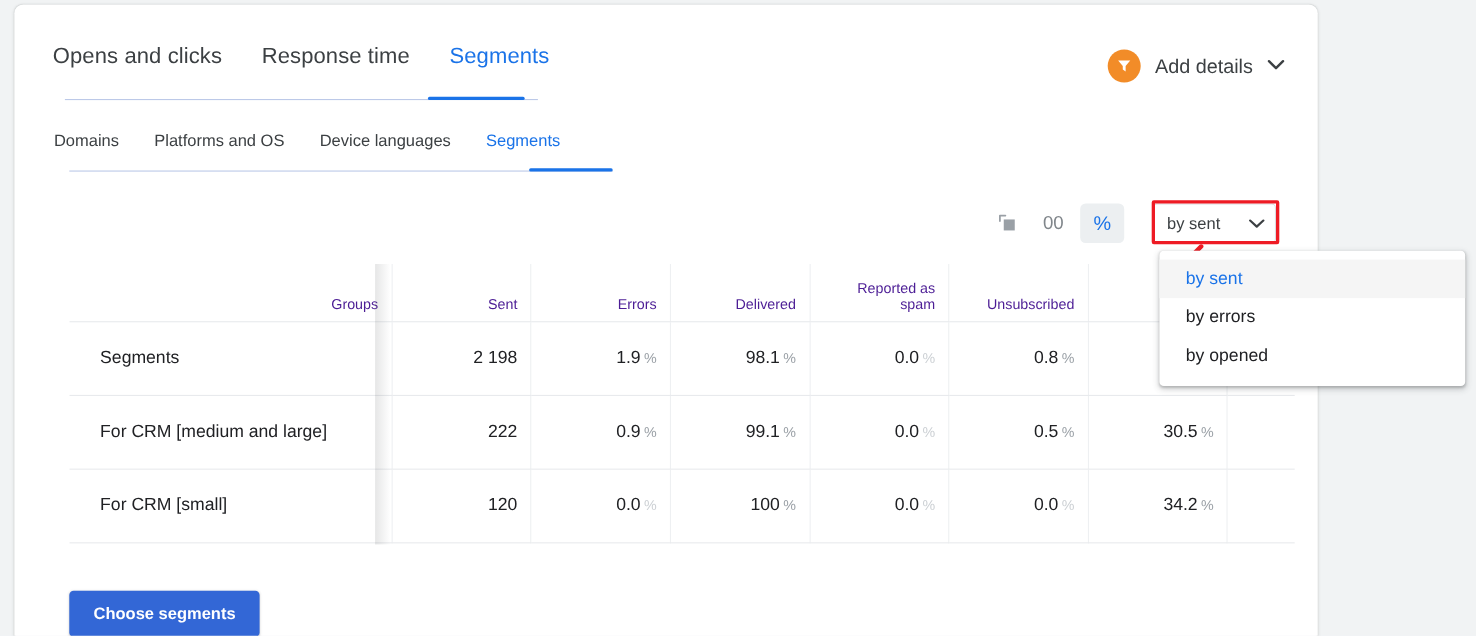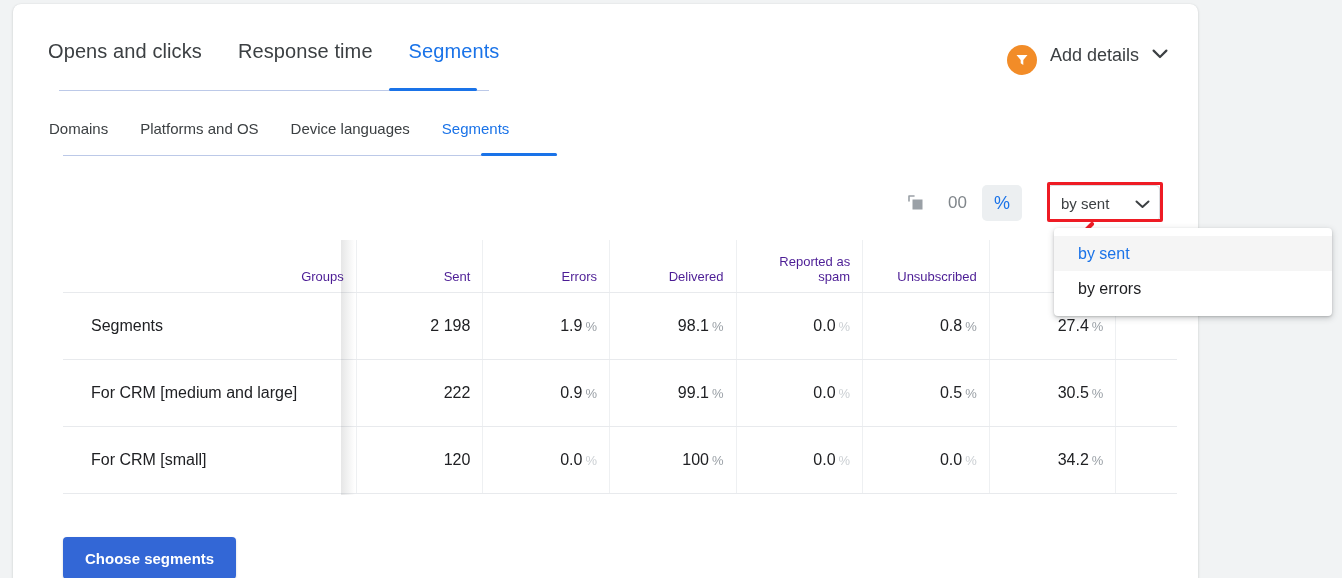--- a/index.html
+++ b/index.html
@@ -38,21 +38,21 @@
     width: 430px; height: 1px; background: #bcc9e8;
   }
   .top-tabs-active-bar {
     position: absolute; left: 376px; top: 84px;
     width: 88px; height: 3px; background: #1a73e8; border-radius: 2px;
   }
 
   
   .add-details {
     position: absolute; right: 30px; top: 41px;
-    display: flex; gap: 13px;
+    display: flex; align-items: center; gap: 13px;
     cursor: pointer;
   }
   .filter-badge {
     width: 30px; height: 30px; border-radius: 50%;
     background: #f28c28;
     display: flex; align-items: center; justify-content: center;
   }
   .add-details-label { font-size: 18px; color: #3c4043; }
   .chev { display: inline-block; }
 
@@ -292,20 +292,21 @@
       </table>
     </div>
     <div class="frozen-shadow"></div>
 
     <button class="choose-btn">Choose segments</button>
   </div>
 
   <div class="dropdown">
     <div class="dd-item selected">by sent</div>
     <div class="dd-item">by errors</div>
+    <div class="dd-item">by opened</div>
   </div>
 
   <div class="annot-rect"></div>
   <svg class="annot-arrow" width="30" height="30" viewBox="0 0 30 30">
     <path d="M24 2 L9 17" stroke="#ee1b24" stroke-width="4" stroke-linecap="round" fill="none"></path>
     <polygon points="6,21 17,18 10,11" fill="#ee1b24"></polygon>
   </svg>
 
 </div>
 

